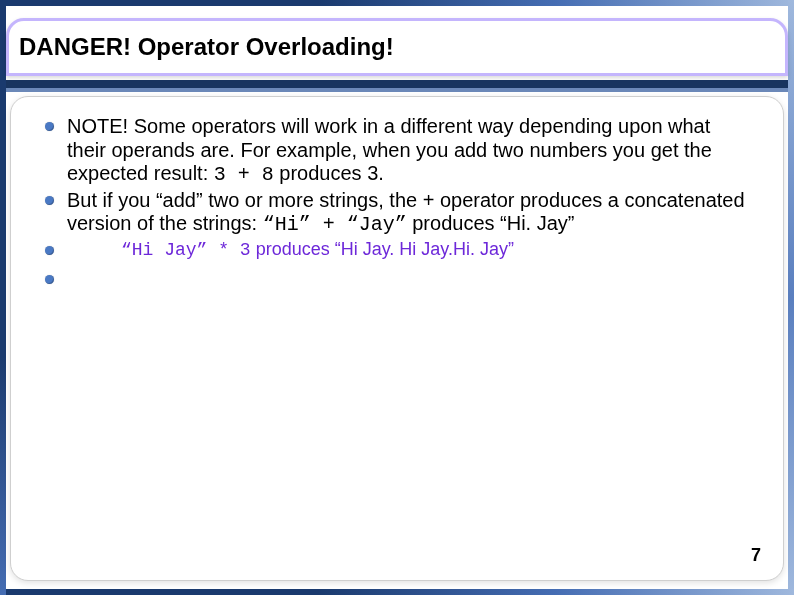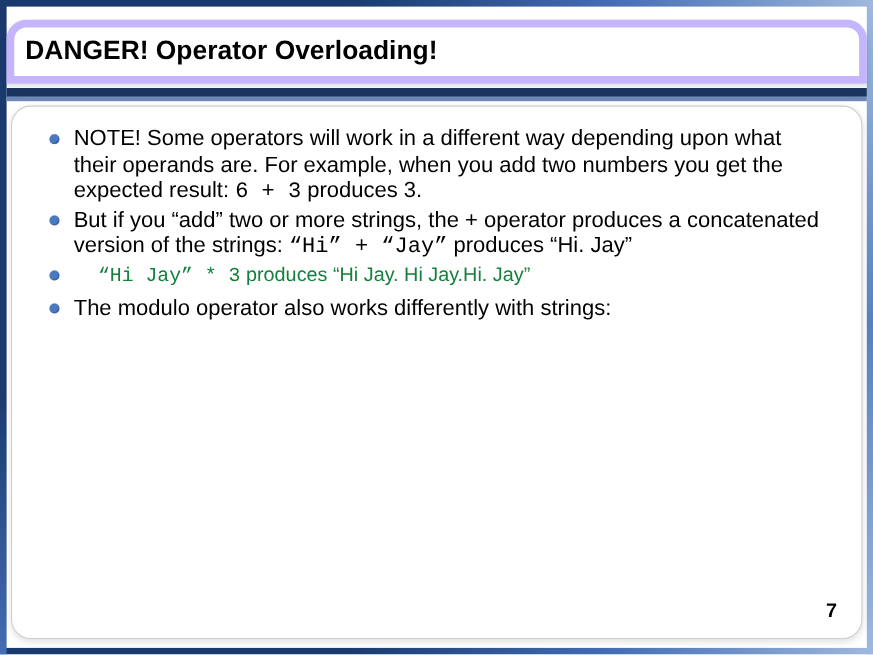--- a/index.html
+++ b/index.html
@@ -36,21 +36,21 @@
   }
   .title-panel {
     position: absolute;
     top: 18px;
     left: 6px;
     right: 6px;
     height: 58px;
     background: #fff;
     border-top-left-radius: 18px;
     border-top-right-radius: 18px;
-    border: 7px solid #c4b5fd;
+    border: 3px solid #c4b5fd;
     box-shadow: 0 2px 4px rgba(0,0,0,0.15);
     display: flex;
     align-items: center;
     padding-left: 10px;
   }
   .title-panel h1 {
     font-size: 24px;
     font-weight: bold;
     color: #000;
   }
@@ -99,22 +99,23 @@
     width: 9px;
     height: 9px;
     border-radius: 50%;
     background: #4a79c4;
     box-shadow: inset -1px -1px 0 rgba(0,0,0,0.2), 0 0 1px rgba(0,0,0,0.3);
   }
   ul.sub { list-style: none; margin-left: 22px; }
   ul.sub > li {
     font-size: 18px;
     line-height: 1.2;
-    color: #15803d;
+    color: #6d28d9;
     margin-bottom: 6px;
+    margin-left: 32px;
   }
   .mono { font-family: "Courier New", Courier, monospace; }
   .page-num {
     position: absolute;
     right: 22px;
     bottom: 14px;
     font-size: 18px;
     font-weight: bold;
     color: #000;
   }
@@ -131,36 +132,35 @@
   <div class="title-panel">
     <h1>DANGER! Operator Overloading!</h1>
   </div>
   <div class="rule-dark"></div>
   <div class="rule-light"></div>
 
   <div class="content-card">
     <ul class="main">
 
       <li>
-        <span>NOTE! Some operators will work in a different way depending upon what their operands are. For example, when you add two numbers you get the expected result: </span><span class="mono">6 + 3</span><span> produces 3.</span>
+        <span>NOTE! Some operators will work in a different way depending upon what their operands are. For example, when you add two numbers you get the expected result: </span><span class="mono">3 + 8</span><span> produces 3.</span>
       </li>
 
       <li>
         <span>But if you “add” two or more strings, the + operator produces a concatenated version of the strings: </span><span class="mono">“Hi” + “Jay”</span><span> produces “Hi. Jay”</span>
       </li>
 
       <li>
         <ul class="sub">
           <li>
             <span class="mono">“Hi Jay” * 3</span><span> produces “Hi Jay. Hi Jay.Hi. Jay”</span>
           </li>
         </ul>
       </li>
 
       <li>
-        <span>The modulo operator also works differently with strings:</span>
       </li>
 
     </ul>
 
     <div class="page-num">7</div>
   </div>
 </div>
 
 </body></html>

